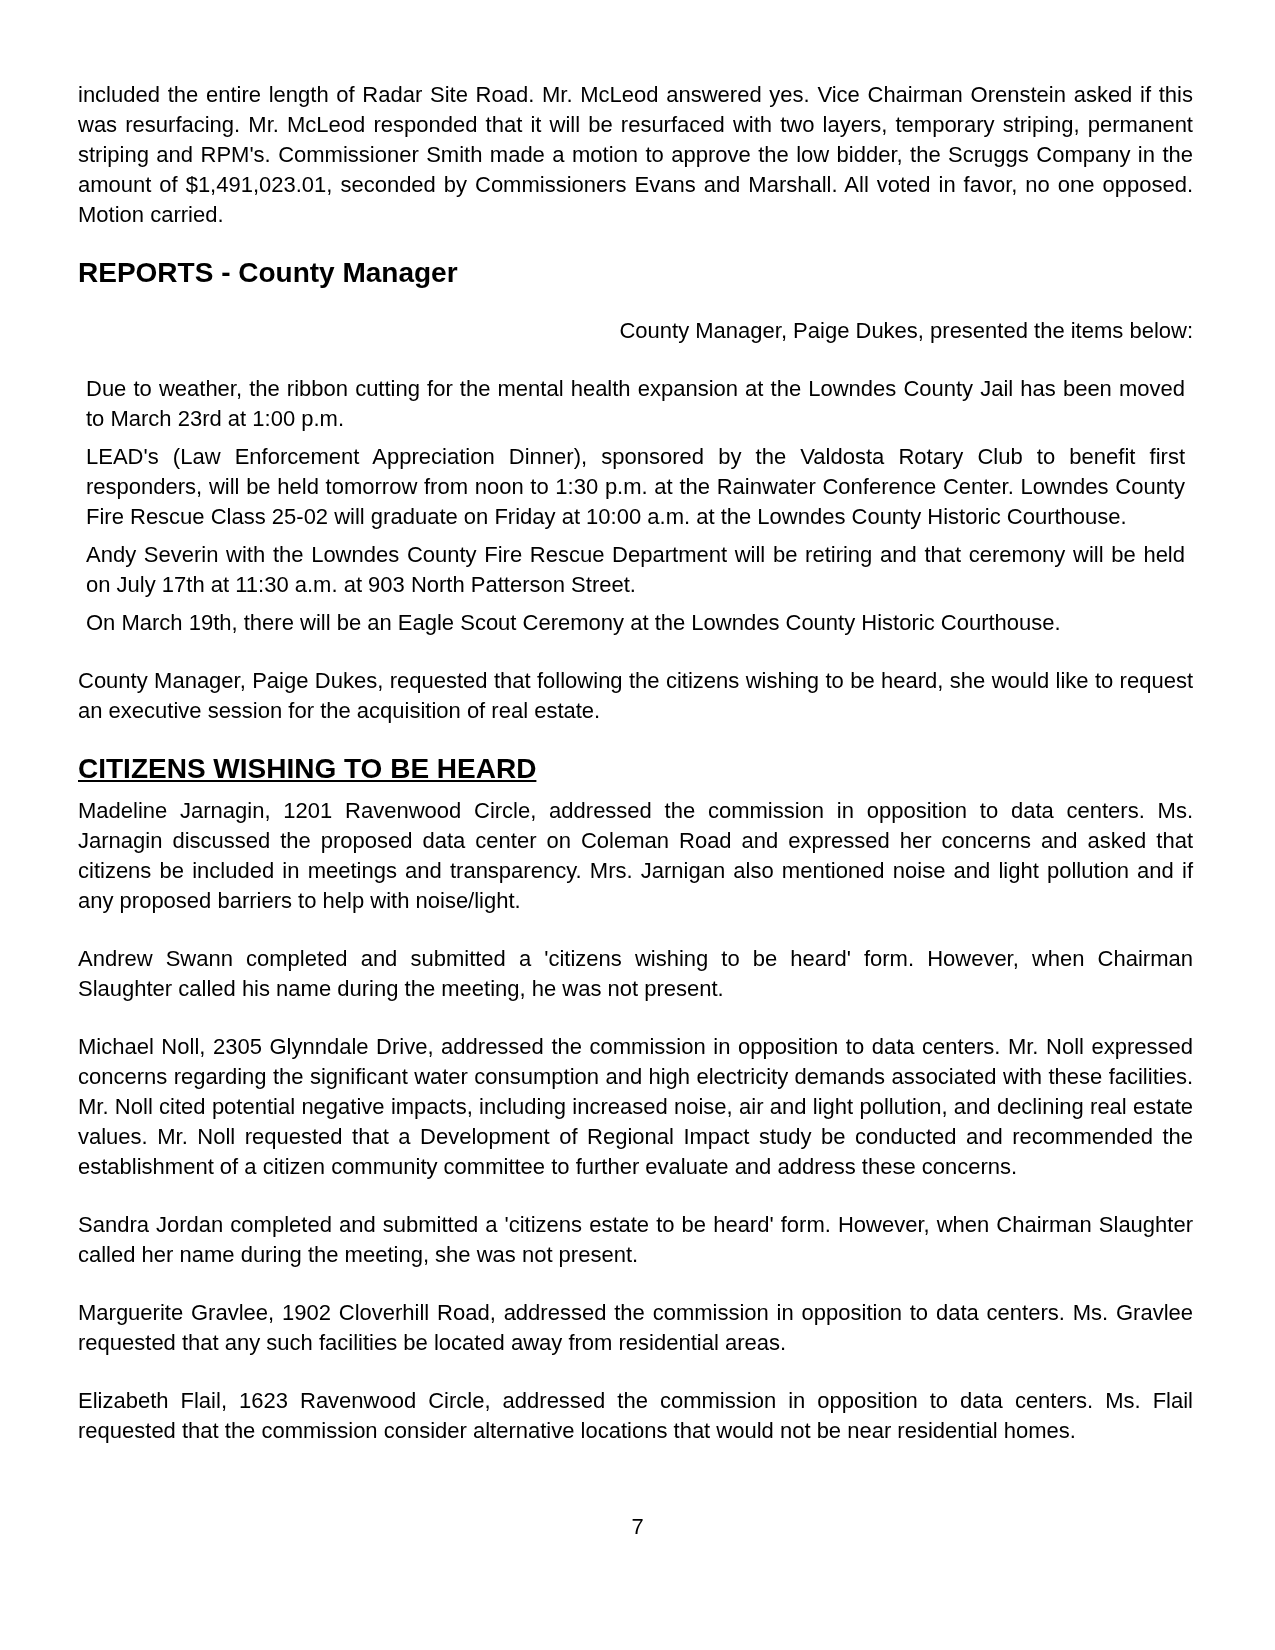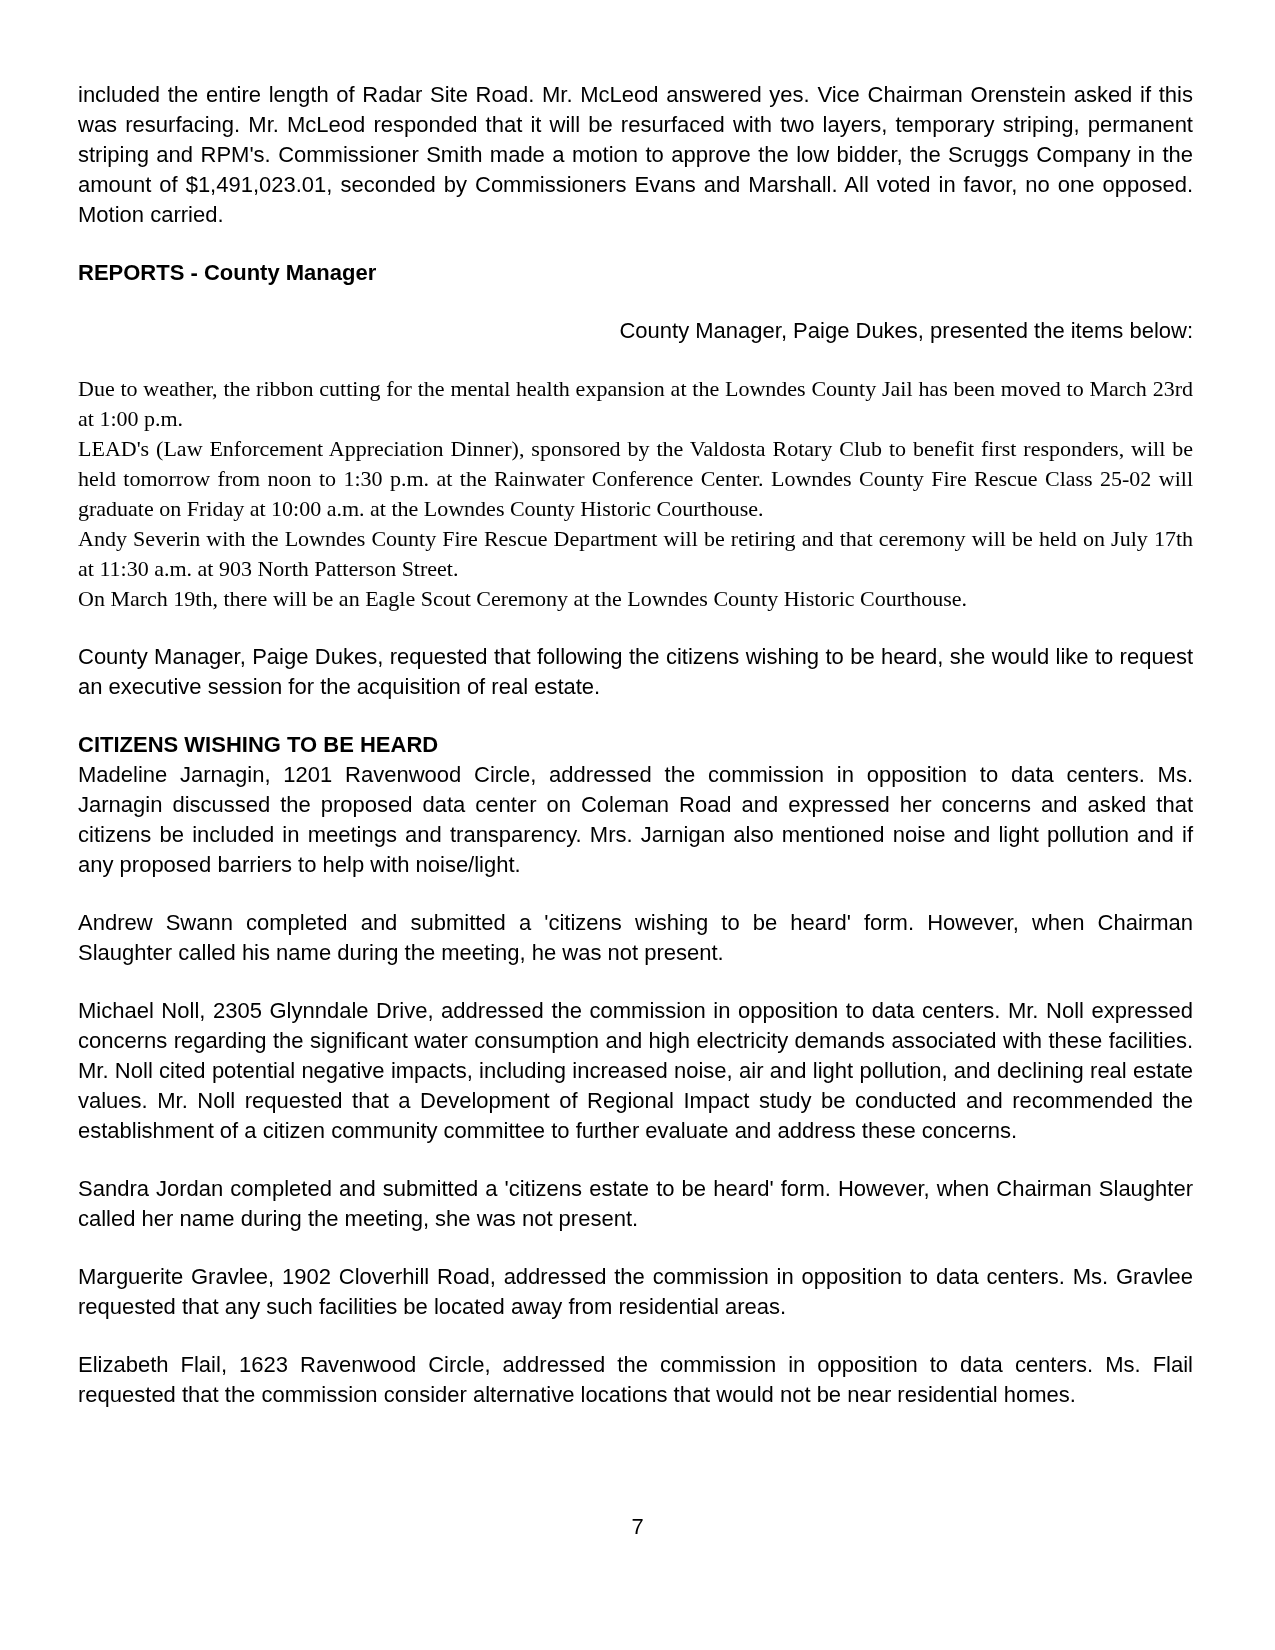--- a/index.html
+++ b/index.html
@@ -27,33 +27,33 @@
   }
   .doc p {
     margin: 0 0 28px 0;
     text-align: justify;
   }
   .doc p.single-line {
     text-align: right;
   }
   .heading {
     font-weight: bold;
-    font-size: 22px;
+    font-size: 28px;
     line-height: 30px;
     margin: 0 0 28px 0;
   }
   .heading.tight {
-    margin-bottom: 0;
+    margin-bottom: 12px;
+    text-decoration: underline;
   }
   .report-items {
     margin: 0 0 28px 0;
   }
   .report-items p {
-    margin: 0;
-    font-family: Liberation Serif, serif;
+    margin: 8px;
   }
   .page-footer {
     position: absolute;
     left: 0;
     right: 0;
     top: 1512px;
     text-align: center;
     font-size: 22px;
     line-height: 30px;
   }

